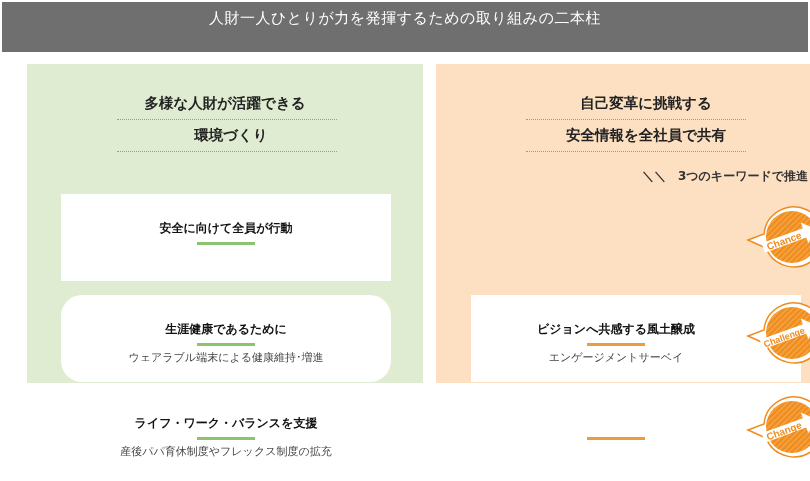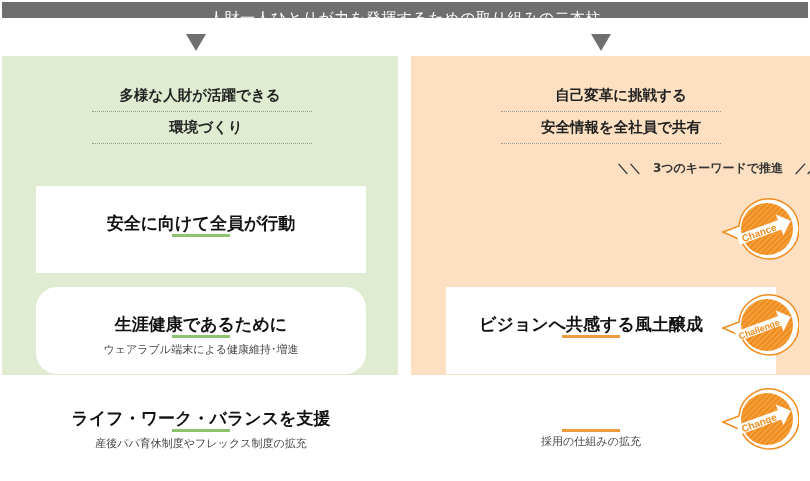--- a/index.html
+++ b/index.html
@@ -1,50 +1,50 @@
 <!DOCTYPE html>
 <html><head>
 <meta charset="utf-8">
 <style>
   html, body { margin:0; padding:0; }
   body {
     width:810px; height:481px; background:#ffffff; position:relative; overflow:hidden;
     font-family:"DejaVu Sans", "Liberation Sans", sans-serif; color:#222;
   }
   .banner {
-    position:absolute; left:2px; top:2px; width:806px; height:16px;
+    position:absolute; left:2px; top:2px; width:806px; height:50px;
     background:#6f6f6f; color:#ffffff; text-align:center;
     font-size:15px; line-height:32px; letter-spacing:0.5px;
   }
   .pointer {
     position:absolute; top:34px; width:0; height:0;
     border-left:10px solid transparent; border-right:10px solid transparent;
     border-top:17px solid #6f6f6f; z-index:3;
   }
-  .panel { position:absolute; top:56px; height:319px; }
+  .panel { position:absolute; top:64px; height:319px;margin-left:25px; }
   .panel.green { left:2px; width:396px; background:#dfecd1; }
   .panel.orange { left:411px; width:392px; background:#fde0c2;padding-left:28px; }
 
   .heading {
     position:absolute; left:0; right:0; text-align:center; font-weight:bold; font-size:14.5px; color:#222;
   }
   .dots {
     position:absolute; height:0; border-top:1.5px dotted #999;
   }
   .keyword {
     position:absolute; left:0; right:0; top:104px; text-align:right; font-size:12px; font-weight:bold; color:#333;
   }
   .keyword .slash { font-weight:bold; margin:0 12px; color:#333; }
 
   .card {
     position:absolute; background:#ffffff; width:330px; height:87px;
     text-align:center;
   }
   .card .ctitle {
-    position:absolute; left:0; right:0; top:26px; font-size:17px; font-weight:bold; color:#111;
+    position:absolute; left:0; right:0; top:26px; font-size:12px; font-weight:bold; color:#111;
   }
   .card .cline {
     position:absolute; left:50%; margin-left:-29px; width:58px; height:3px; top:48px;
   }
   .card.g .cline { background:#8cc36e; }
   .card.o .cline { background:#ef9b3d; }
   .card .cdesc {
     position:absolute; left:0; right:0; top:55px; font-size:11px; color:#444; line-height:16px;
   }
   .card.o .cdesc.two { top:53px; }
@@ -93,26 +93,26 @@
   <div class="dots" style="left:90px; width:220px; top:87px;"></div>
 
   <div class="keyword">
     <span class="slash">＼＼</span><span>3つのキーワードで推進</span><span class="slash">／／</span>
   </div>
 
 
   <div class="card o" style="left:35px; top:231px;">
     <div class="ctitle" style="left:-40px;">ビジョンへ共感する風土醸成</div>
     <div class="cline" style="margin-left:-49px;"></div>
+    <div class="cdesc" style="left:-40px;">エンゲージメントサーベイ</div>
   </div>
 
   <div class="card o" style="left:35px; top:325px;">
     <div class="cline" style="margin-left:-49px;"></div>
     <div class="cdesc two" style="left:-40px;">
-      <div>採用の仕組みの拡充</div>
     </div>
   </div>
 
   <svg class="badge" style="left:308px; top:140px; width:80px; height:66px;" viewBox="0 0 80 66">
     <defs>
       <pattern id="stripes" width="4" height="4" patternUnits="userSpaceOnUse" patternTransform="rotate(45)">
         <rect width="4" height="4" fill="#f08c1e"></rect>
         <rect width="1.4" height="4" fill="#f5a847"></rect>
       </pattern>
     </defs>

